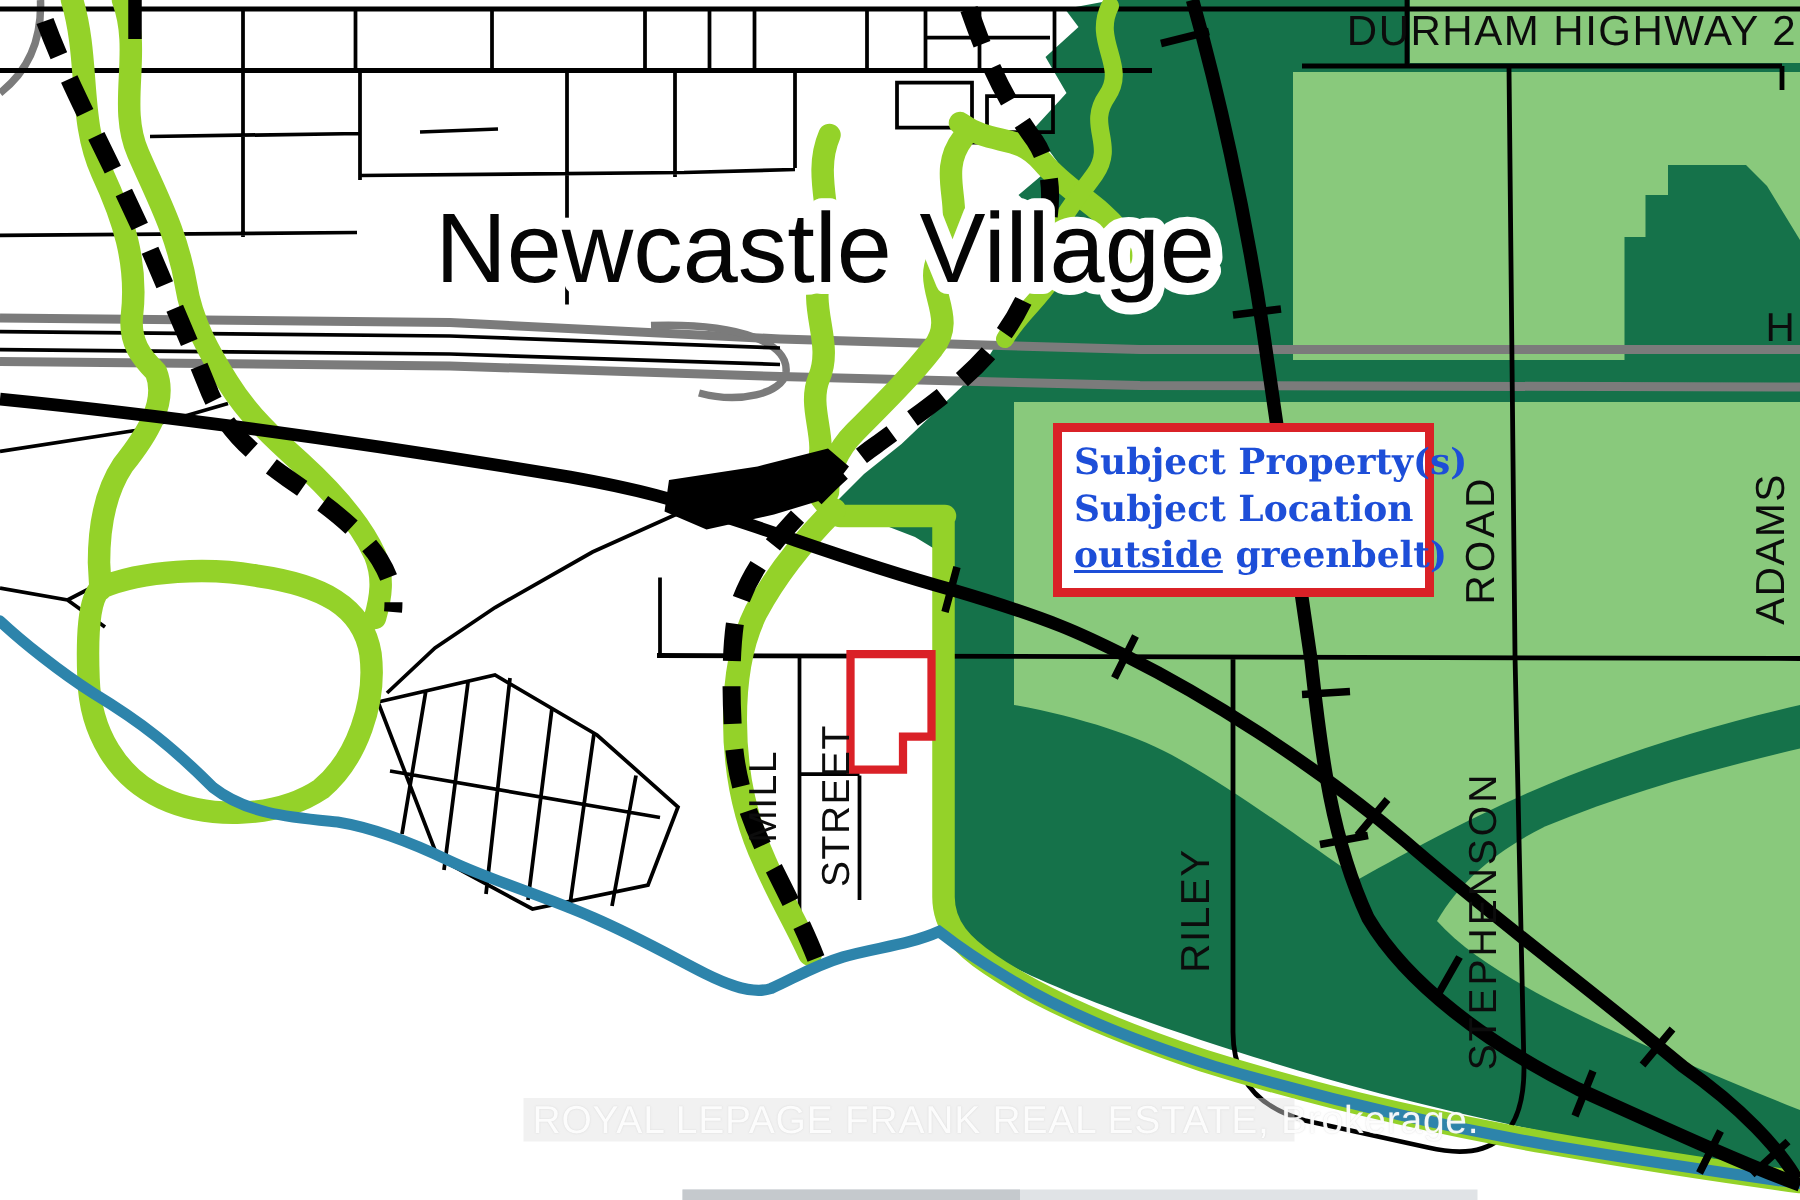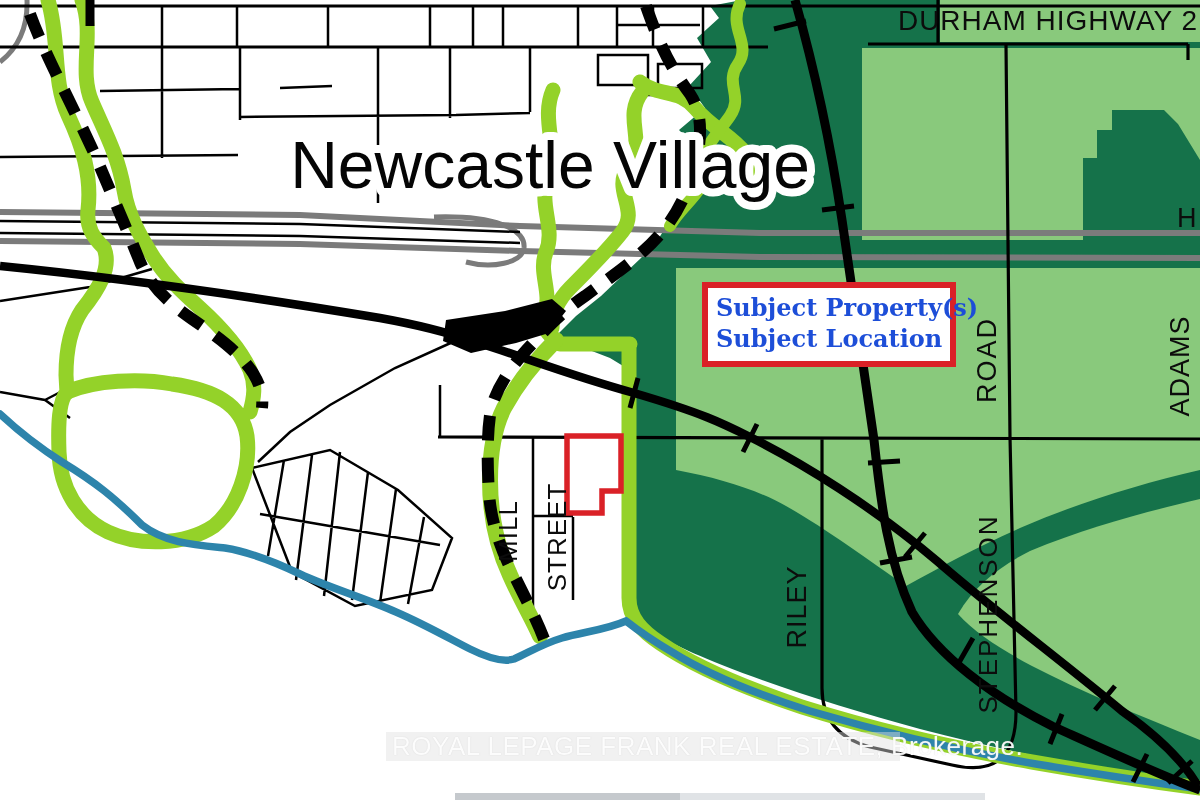--- a/index.html
+++ b/index.html
@@ -8,21 +8,21 @@
   .stage svg{position:absolute;left:0;top:0;}
   .svg-label{font-family:"Liberation Sans",sans-serif;fill:#0c0c0c;}
   .map-title-text{font-family:"Liberation Sans",sans-serif;fill:#050505;
       paint-order:stroke;stroke:#ffffff;stroke-width:16px;stroke-linejoin:round;stroke-linecap:round;}
   .annotation-box{position:absolute;left:702px;top:282px;width:254px;box-sizing:border-box;
       background:#ffffff;border:6px solid #da2127;padding:4px 8px 7px 8px;
       font-family:"DejaVu Serif",serif;font-weight:bold;font-size:24px;line-height:31px;
       color:#1d4ed8;white-space:nowrap;}
   .annotation-box .u{text-decoration:underline;}
   .watermark{position:absolute;left:349px;top:732px;width:514px;height:29px;
-      background:rgba(225,225,225,0.45);display:flex;align-items:center;margin-left:37px;}
+      background:rgba(225,225,225,0.45);display:flex;align-items:center;}
   .watermark-text{font-size:26px;letter-spacing:0.5px;color:rgba(255,255,255,0.92);
       white-space:nowrap;padding-left:6px;text-shadow:0 0 1px rgba(180,180,180,0.5);}
   .scrollbar{position:absolute;left:455px;top:793px;width:530px;height:7px;background:#e0e3e6;}
   .scrollbar .thumb{position:absolute;left:0;top:0;width:225px;height:7px;background:#c5c9cd;}
 </style>
 </head>
 <body>
 
 <div class="stage">
 
@@ -142,20 +142,21 @@
       <text class="svg-label" x="987" y="369" text-anchor="middle" font-size="27" letter-spacing="2" transform="rotate(-90 987 360)">ROAD</text>
       <text class="svg-label" x="988" y="623" text-anchor="middle" font-size="26" letter-spacing="2" transform="rotate(-90 988 614)">STEPHENSON</text>
       <text class="svg-label" x="1180" y="375" text-anchor="middle" font-size="27" letter-spacing="1" transform="rotate(-90 1180 366)">ADAMS</text>
       <text class="map-title-text" x="550" y="188" text-anchor="middle" font-size="66">Newcastle Village</text>
     </g>
   </svg>
 
   <div class="annotation-box">
     <div>Subject Property(s)</div>
     <div>Subject Location</div>
+    <div><span class="u">outside</span><span> greenbelt)</span></div>
   </div>
 
   <div class="watermark">
     <span class="watermark-text">ROYAL LEPAGE FRANK REAL ESTATE, Brokerage.</span>
   </div>
 
   <div class="scrollbar">
     <div class="thumb"></div>
   </div>
 

